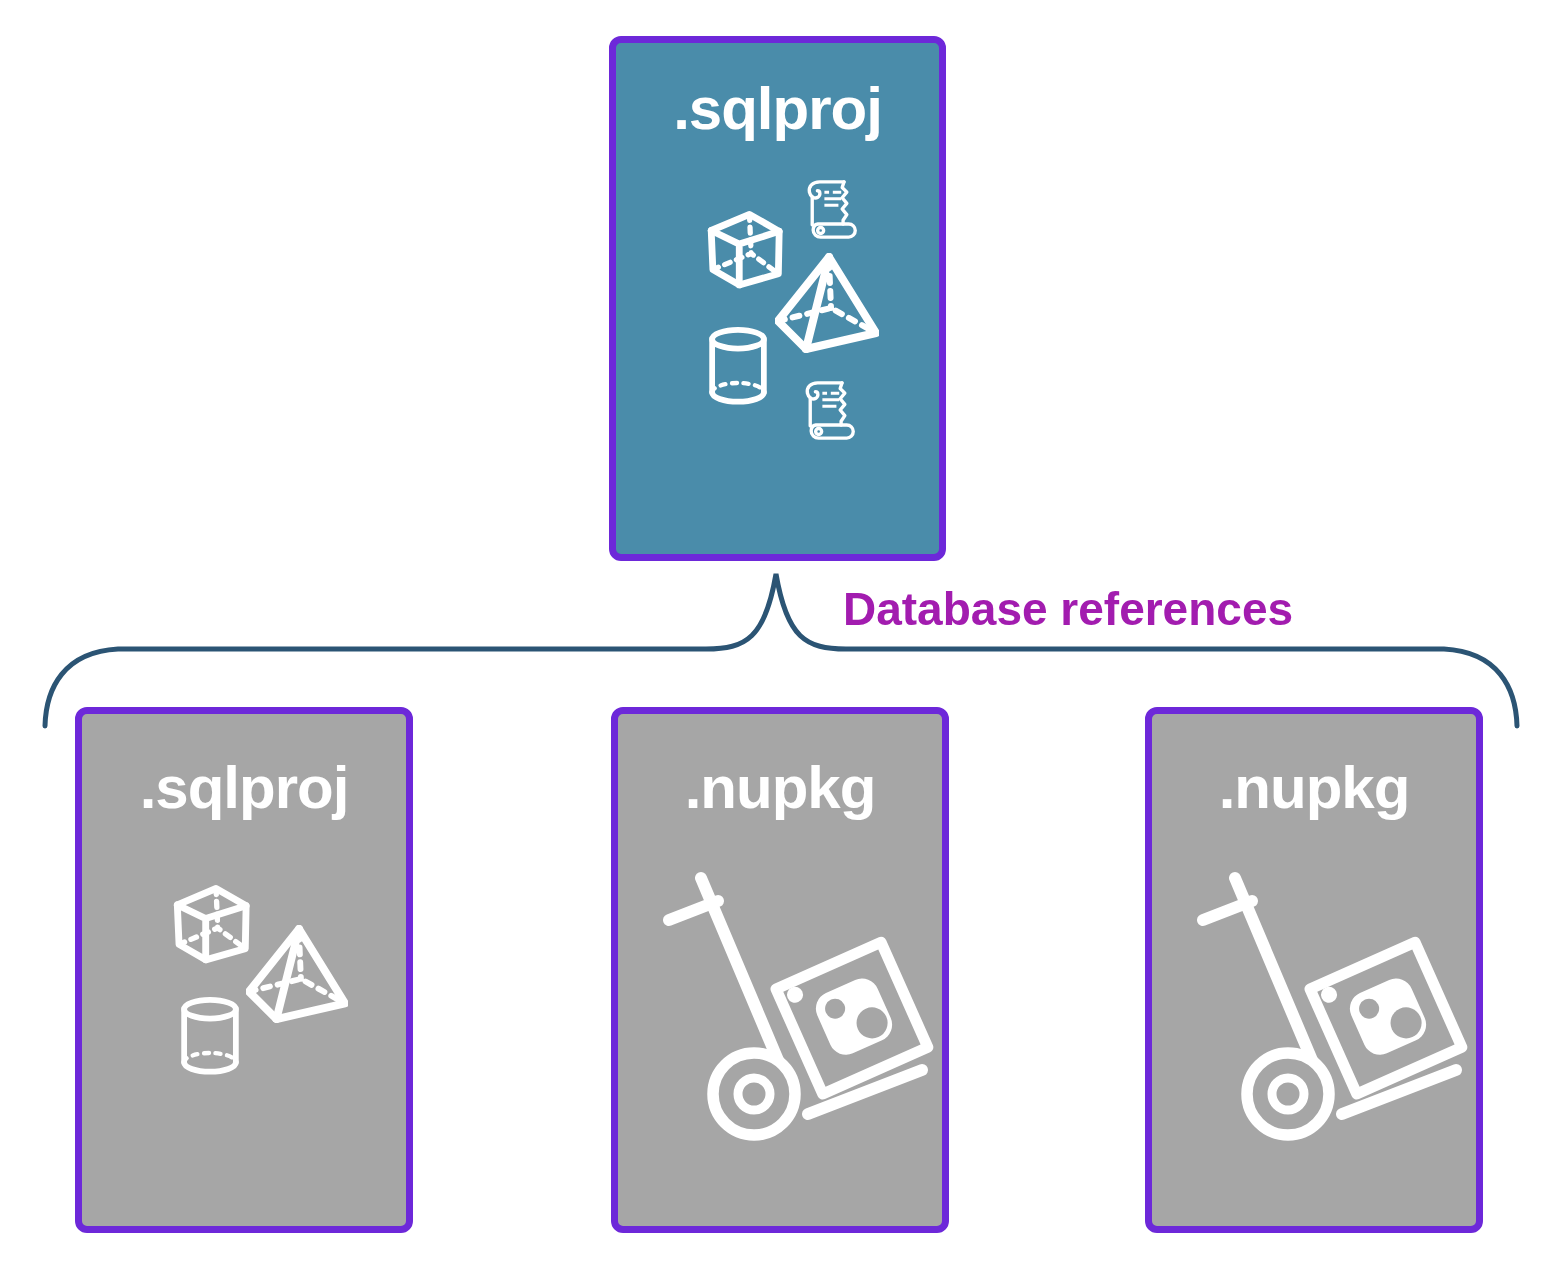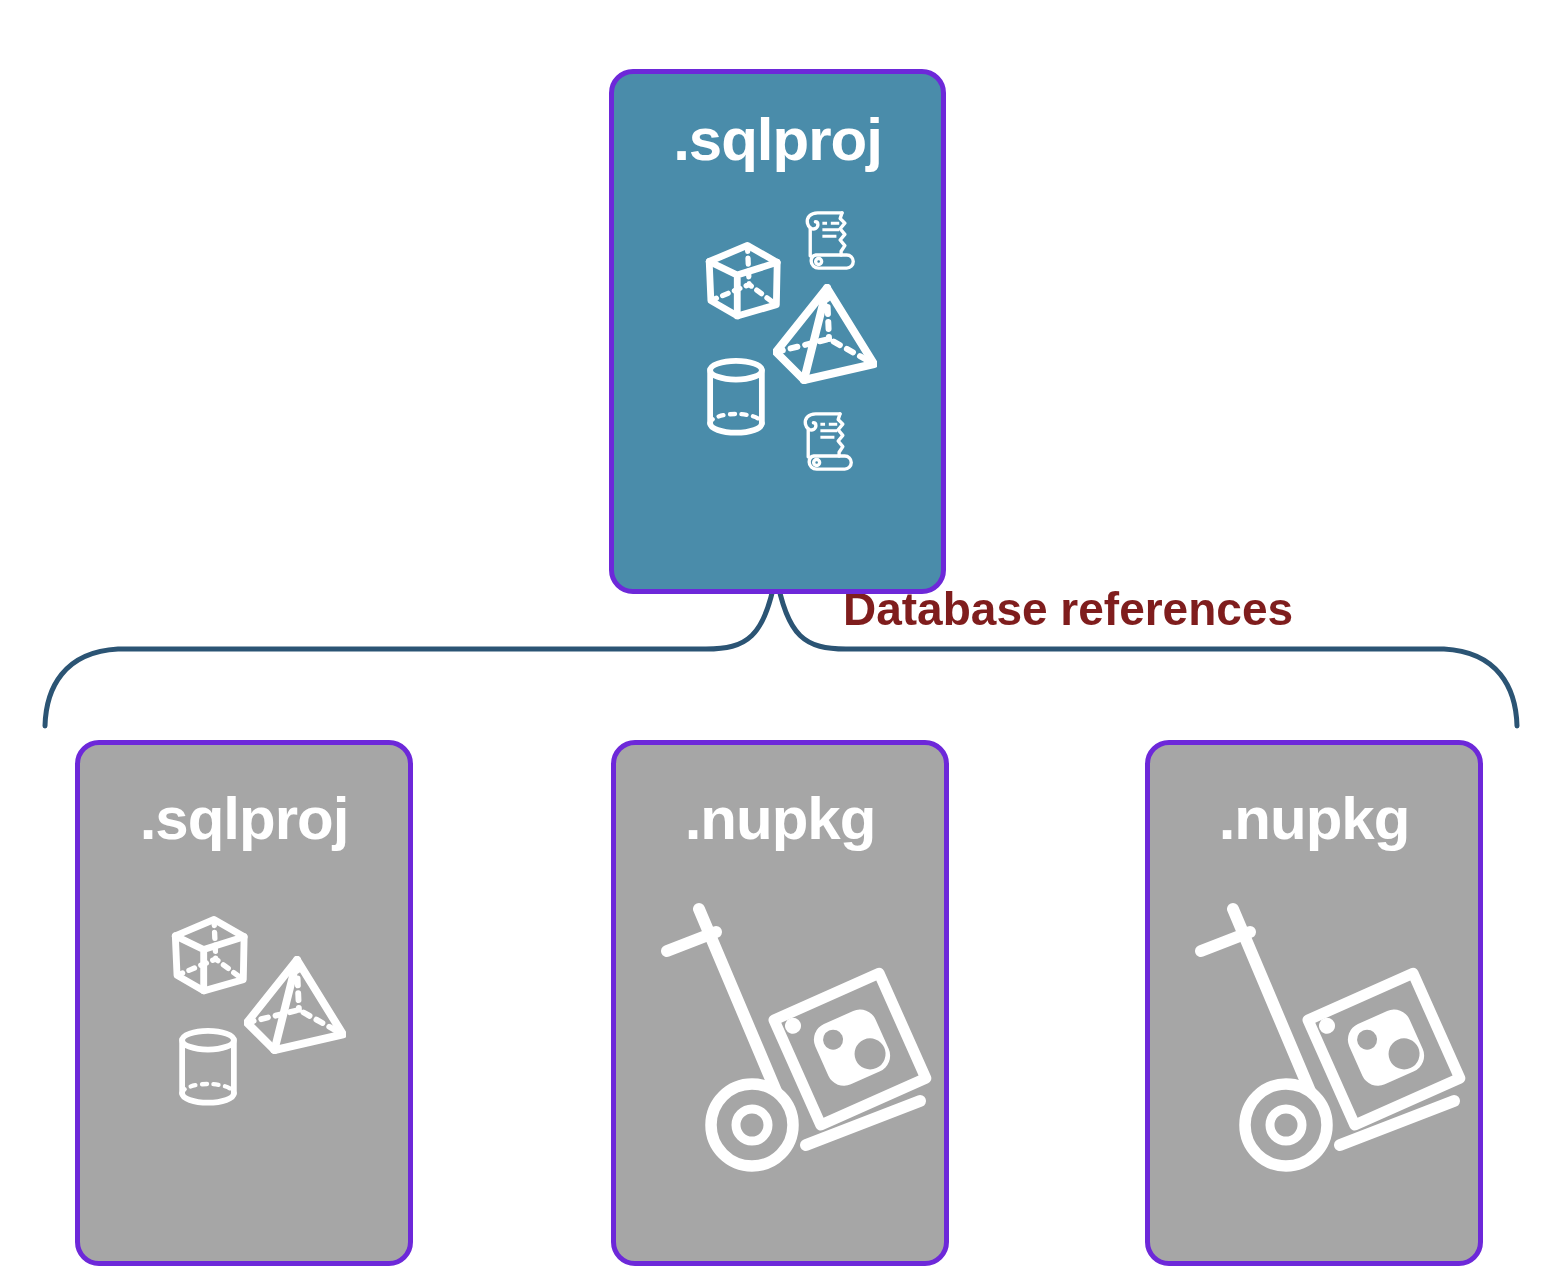--- a/index.html
+++ b/index.html
@@ -6,23 +6,22 @@
   .canvas{
     position:relative;
     width:1566px;height:1274px;
     background:#ffffff;
     font-family:"Liberation Sans", sans-serif;
     overflow:hidden;
   }
   .card{
     position:absolute;
     box-sizing:border-box;
-    border:5px solid #6d28d9;
-    border-radius:24px;
-    margin-top:33px;
+    border:7px solid #6d28d9;
+    border-radius:12px;
   }
   .card-root{
     left:609px;top:36px;width:337px;height:525px;
     background:#4a8caa;
   }
   .card-child{
     top:707px;width:338px;height:526px;
     background:#a6a6a6;
   }
   .child-1{left:75px;}
@@ -48,21 +47,21 @@
   .ic-pyramid-c1{left:164px;top:211px;width:102px;height:98px;}
   .ic-cylinder-c1{left:92px;top:283px;width:72px;height:79px;}
   .ic-dolly{left:26px;top:142px;width:300px;height:300px;}
   .brace-svg{
     position:absolute;left:0;top:0;width:1566px;height:1274px;
     pointer-events:none;
   }
   .edge-label{
     position:absolute;
     left:843px;top:586px;
-    color:#7f1d1d;
+    color:#a21caf;
     font-size:46px;
     font-weight:bold;
     line-height:1;
     white-space:nowrap;
   }
 </style>
 </head>
 <body>
 
 <div class="canvas">

